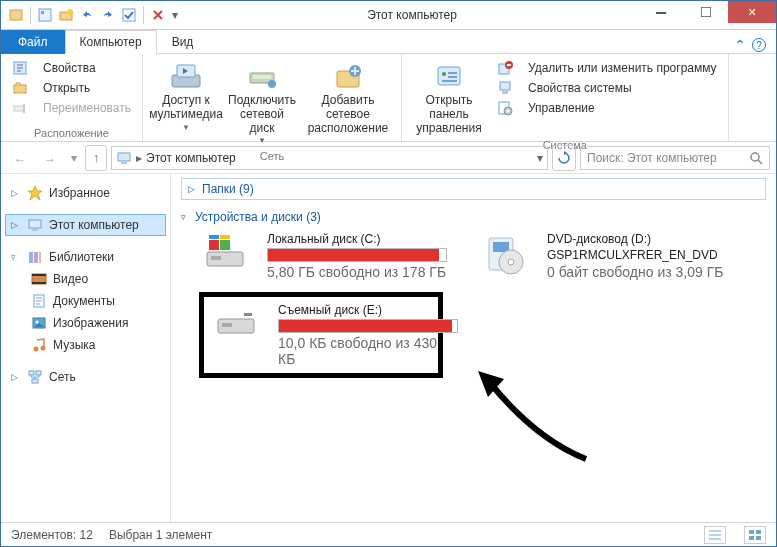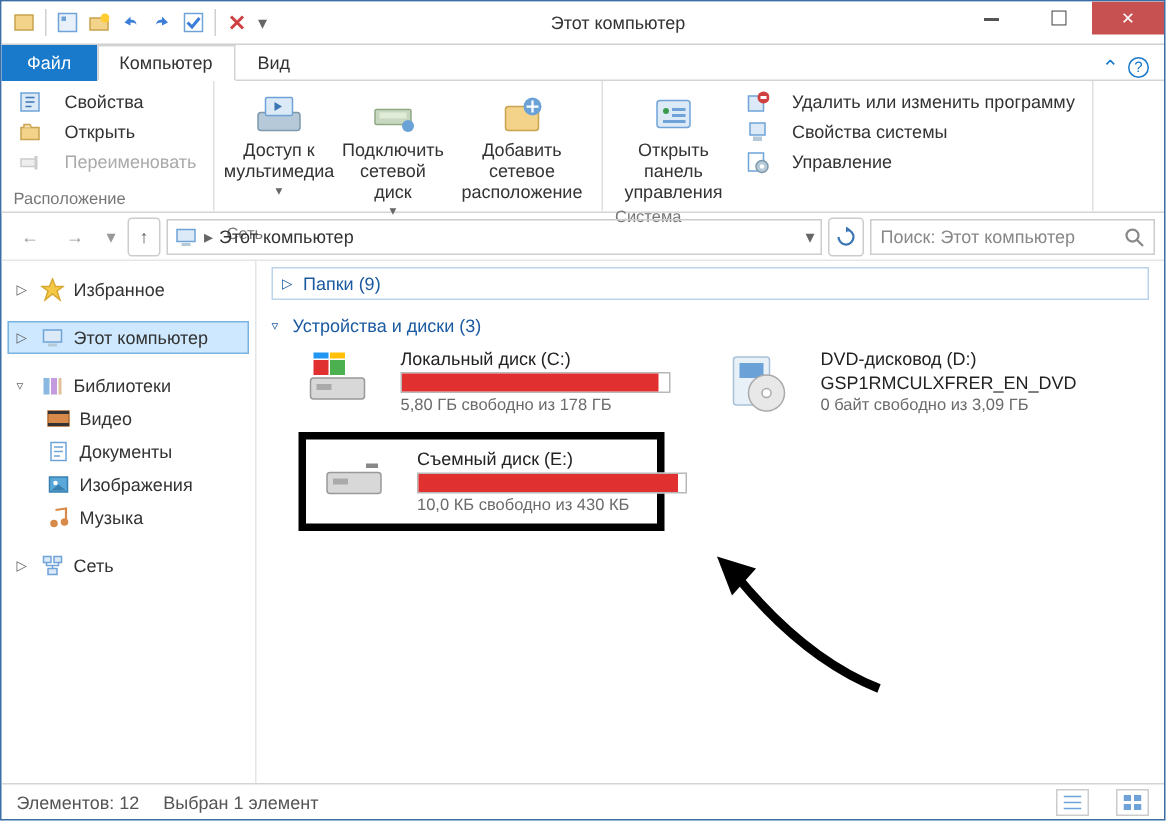--- a/index.html
+++ b/index.html
@@ -13,21 +13,21 @@
 .winbtn{width:45px;height:22px;display:flex;align-items:center;justify-content:center;color:#555}
 .winbtn.close{background:#c75050;color:#fff;width:48px}
 .winbtn.close:before{content:"✕";font-size:11px}
 .tabs{height:24px;display:flex;align-items:flex-end;border-bottom:1px solid #d4d4d4;position:relative}
 .tab{padding:4px 14px;font-size:12px;color:#333;cursor:pointer;border:1px solid transparent;position:relative;top:1px}
 .tab.file{background:#1979ca;color:#fff;padding:4px 16px}
 .tab.active{background:#fff;border:1px solid #d4d4d4;border-bottom:1px solid #fff}
 .tabright{margin-left:auto;display:flex;align-items:center;gap:6px;padding-right:10px;color:#1979ca}
 .ribbon{height:88px;background:#fff;border-bottom:1px solid #d4d4d4;display:flex}
 .rgroup{border-right:1px solid #e0e0e0;padding:4px 8px 2px;display:flex;flex-direction:column;justify-content:space-between}
-.rgroup .glabel{font-size:11px;color:#777;padding-top:2px}
+.rgroup .glabel{text-align:center;font-size:11px;color:#777;padding-top:2px}
 .rgroup .gbody{display:flex;gap:6px;align-items:flex-start}
 .rbtn-sm{display:flex;align-items:center;gap:15px;padding:2px 3px;color:#333;min-width:100px}
 .rbtn-sm.dis{color:#aaa}
 .rbtn-lg{display:flex;flex-direction:column;align-items:center;width:70px;padding:2px;color:#333;text-align:center;line-height:1.15}
 .rbtn-lg .ricon{width:36px;height:32px;display:flex;align-items:center;justify-content:center;margin-bottom:2px}
 .addrbar{height:32px;display:flex;align-items:center;gap:4px;padding:3px 6px;border-bottom:1px solid #e5e5e5}
 .navbtn{width:26px;height:26px;border-radius:3px;display:flex;align-items:center;justify-content:center;color:#999;border:1px solid transparent}
 .navbtn.en{color:#555;border-color:#ccc}
 .crumb{flex:1;height:24px;border:1px solid #ccc;display:flex;align-items:center;padding:0 4px;gap:4px;font-size:12px;color:#333}
 .crumb .cicon{width:16px;height:16px}
@@ -43,21 +43,21 @@
 .secthdr{display:flex;align-items:center;gap:4px;color:#1b5aa0;padding:4px 0;cursor:pointer}
 .secthdr .tri{font-size:9px;width:10px}
 .secthdr.boxed{border:1px solid #bcd4ea;padding:3px 6px;margin-bottom:6px}
 .drives{display:flex;flex-wrap:wrap;gap:8px 20px;padding-left:18px;margin-bottom:8px}
 .drive{width:260px;display:flex;gap:20px;padding:4px}
 .drive .dicon{width:44px;height:44px;display:flex;align-items:center;justify-content:center;flex-shrink:0}
 .drive .dinfo{flex:1;display:flex;flex-direction:column;gap:2px}
 .drive .dname{color:#222}
 .drive .bar{width:180px;height:14px;border:1px solid #b8b8b8;background:#fff;position:relative}
 .drive .bar .fill{height:100%;background:#e03030}
-.drive .dfree{color:#6b6b6b;font-size:11px}
+.drive .dfree{color:#6b6b6b;font-size:14px}
 .drive.highlighted{border:5px solid #000;padding:6px 10px;width:244px}
 .statusbar{height:24px;border-top:1px solid #d4d4d4;display:flex;align-items:center;padding:0 10px;gap:16px;color:#555;font-size:11px}
 .statusbar .spacer{flex:1}
 .viewbtn{width:22px;height:18px;border:1px solid #ccc;display:flex;align-items:center;justify-content:center;margin-left:2px}
 svg{display:block}
 .arrow{position:absolute;right:180px;top:195px;pointer-events:none}
 </style>
 </head>
 <body>
 

